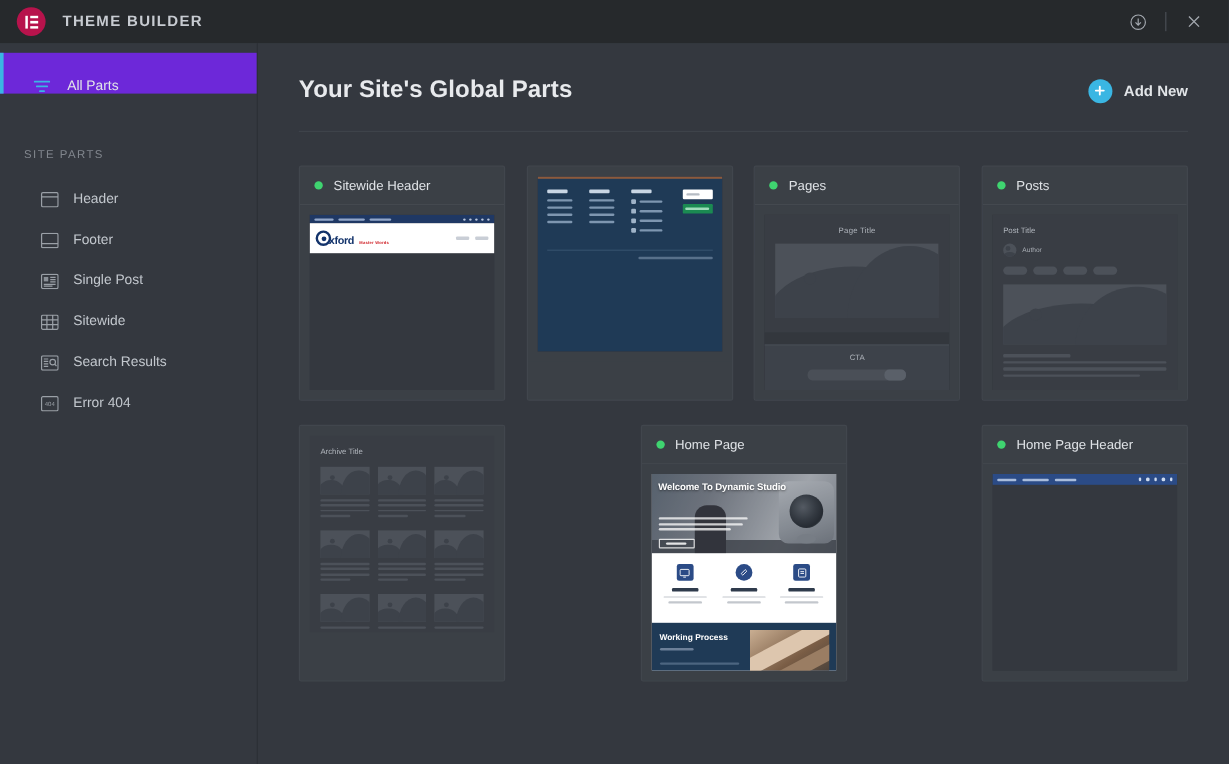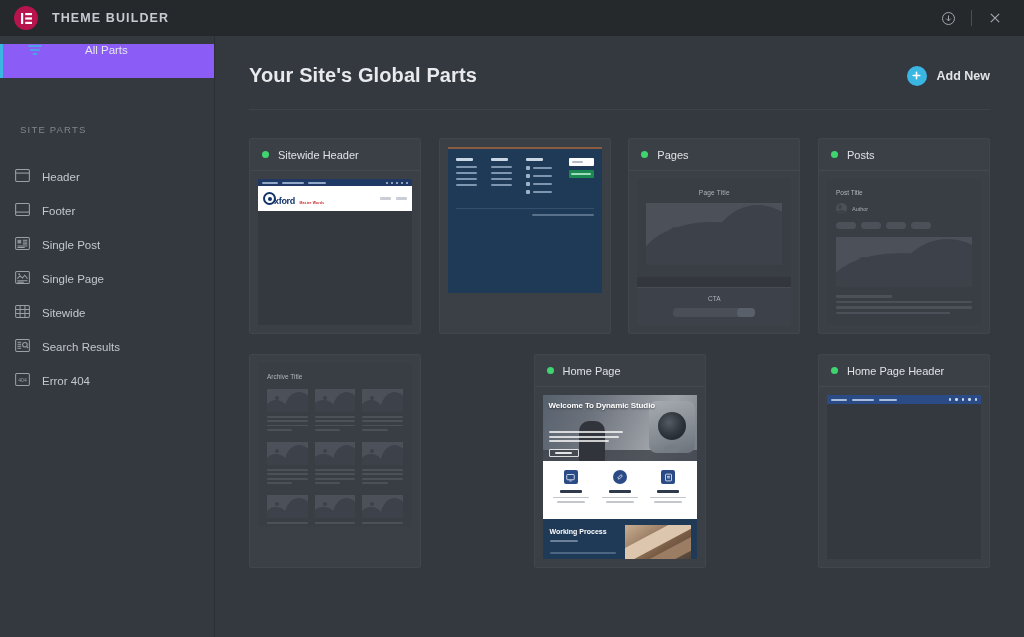--- a/index.html
+++ b/index.html
@@ -35,35 +35,35 @@
 
   
   .body-row { flex:1; display:flex; min-height:0; }
 
   
   .sidebar {
     width:215px; flex:0 0 215px; background:#34383f; border-right:1px solid #2c3036;
     padding-top:0; position:relative; overflow:hidden;
   }
   .nav-top-item {
-    height:34px; display:flex; align-items:flex-start; padding-left:28px;
-    background:#8b5cf6; position:relative; cursor:pointer; margin-top:8px;gap:29px;
+    height:34px; display:flex; align-items:flex-end; padding-left:28px;
+    background:#6d28d9; position:relative; cursor:pointer; margin-top:8px;
   }
   .nav-top-item:before {
     content:""; position:absolute; left:0; top:0; bottom:0; width:3px; background:#3ab6e3;
   }
   .nav-top-item .ico { width:20px; display:flex; align-items:center; color:#3ab6e3; }
   .nav-top-item .lbl { font-size:11.5px; color:#e2e5e8; margin-left:8px; }
 
   .section-label {
     font-size:9.5px; letter-spacing:1.2px; color:#81868d; text-transform:uppercase;
     padding:0 0 0 20px; margin-top:46px; margin-bottom:14px;
   }
   .nav-item {
-    height:34px; display:flex; align-items:flex-end; padding-left:14px; cursor:pointer;
+    height:34px; display:flex; align-items:center; padding-left:33px; cursor:pointer;
   }
   .nav-item .ico {
     width:16px; height:16px; flex:0 0 16px; color:#9aa0a7;
     display:flex; align-items:center; justify-content:center;
   }
   .nav-item .lbl { font-size:11.5px; color:#c3c8ce; margin-left:12px; }
 
   
   .main { flex:1; min-width:0; position:relative; background:#34383f; overflow:hidden; }
   .main-header {
@@ -347,31 +347,20 @@
         <span class="ico">
           <svg width="15" height="13" viewBox="0 0 16 14" fill="none" stroke="currentColor" stroke-width="1.1">
             <rect x="0.6" y="0.6" width="14.8" height="12.8" rx="1.2"></rect>
             <rect x="2.6" y="3" width="4" height="4" fill="currentColor" stroke="none" opacity=".85"></rect>
             <path d="M8.4 3.4 H13.2 M8.4 5.4 H13.2 M8.4 7.4 H13.2 M2.6 9.6 H13.2 M2.6 11.2 H10.4"></path>
           </svg>
         </span>
         <span class="lbl">Single Post</span>
       </div>
 
-      <div class="nav-item">
-        <span class="ico">
-          <svg width="15" height="13" viewBox="0 0 16 14" fill="none" stroke="currentColor" stroke-width="1.1">
-            <rect x="0.6" y="0.6" width="14.8" height="12.8" rx="1.2"></rect>
-            <path d="M2.4 8.2 L5.4 5.2 L8 7.6 L10.4 4.6 L13.4 8.2"></path>
-            <circle cx="4.4" cy="3.4" r="0.9" fill="currentColor" stroke="none"></circle>
-            <path d="M2.4 10.6 H13.4 M2.4 12 H9.4"></path>
-          </svg>
-        </span>
-        <span class="lbl">Single Page</span>
-      </div>
 
       <div class="nav-item">
         <span class="ico">
           <svg width="15" height="13" viewBox="0 0 16 14" fill="none" stroke="currentColor" stroke-width="1.1">
             <rect x="0.6" y="0.6" width="14.8" height="12.8" rx="1.2"></rect>
             <path d="M5.4 0.6 V13.4 M10.6 0.6 V13.4 M0.6 4.9 H15.4 M0.6 9.1 H15.4"></path>
           </svg>
         </span>
         <span class="lbl">Sitewide</span>
       </div>

